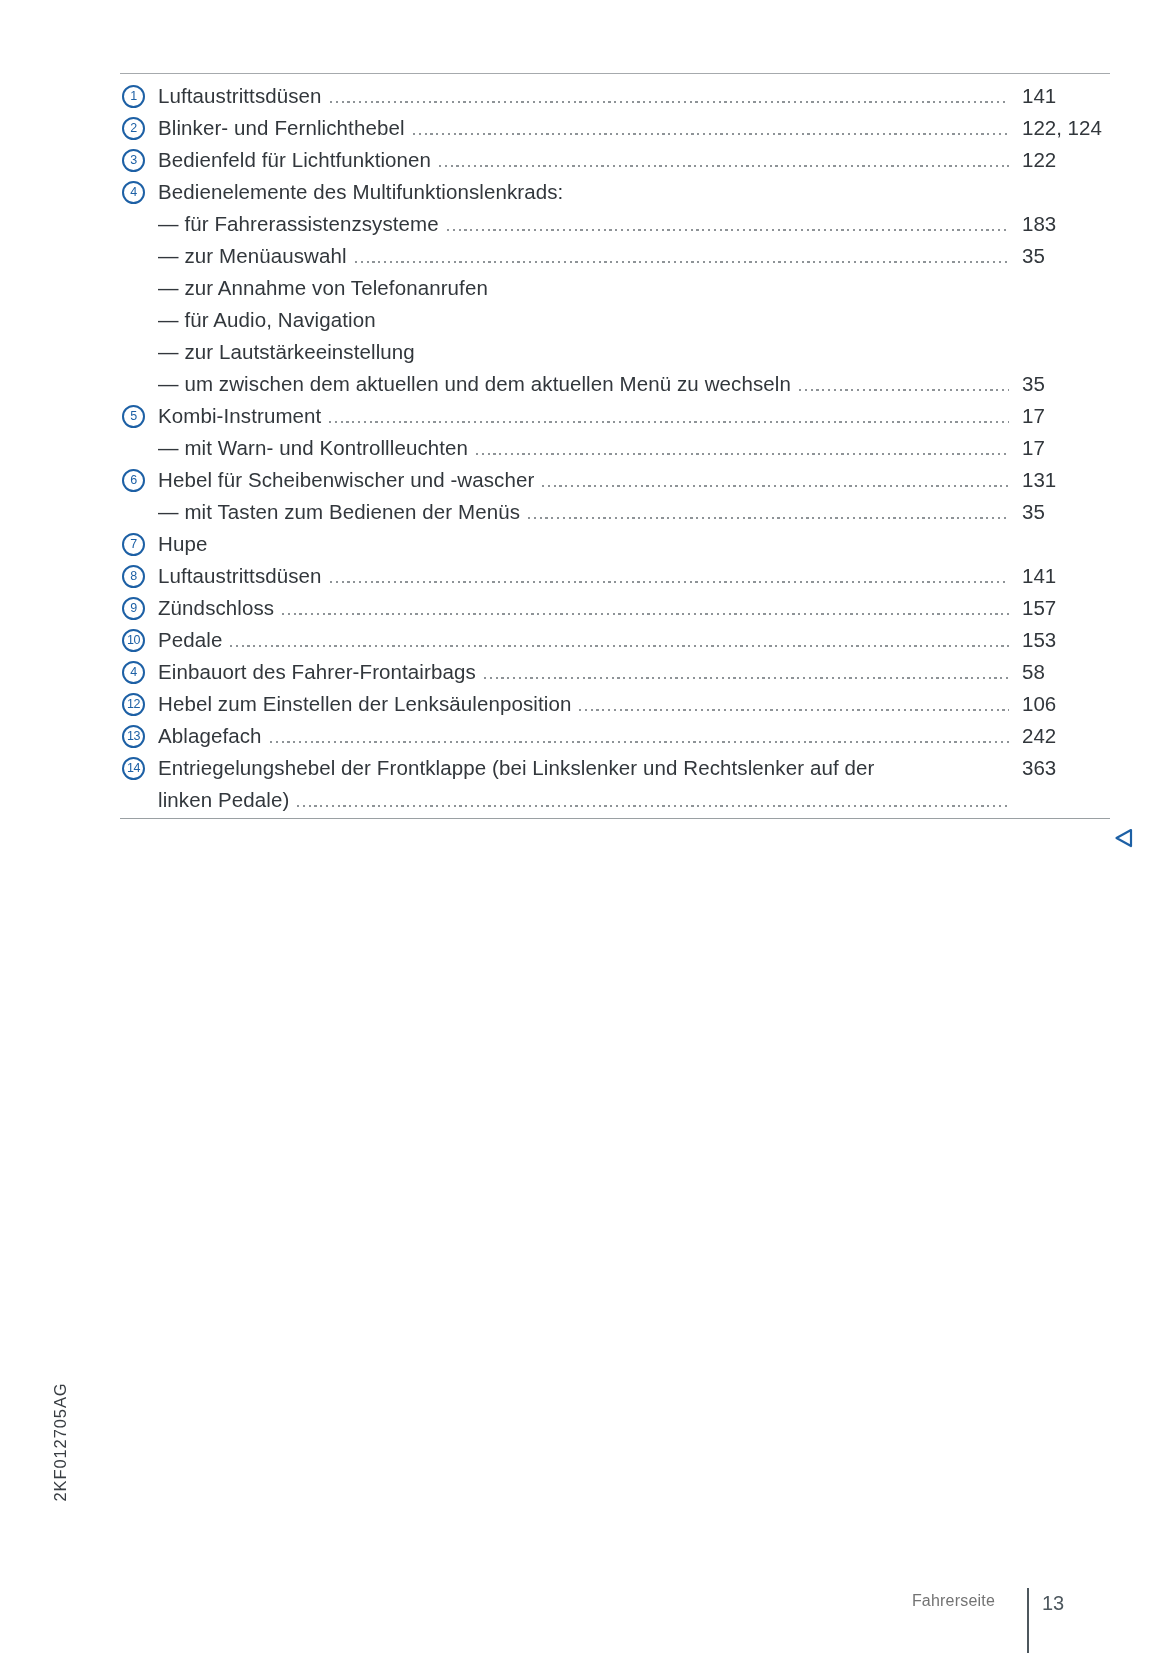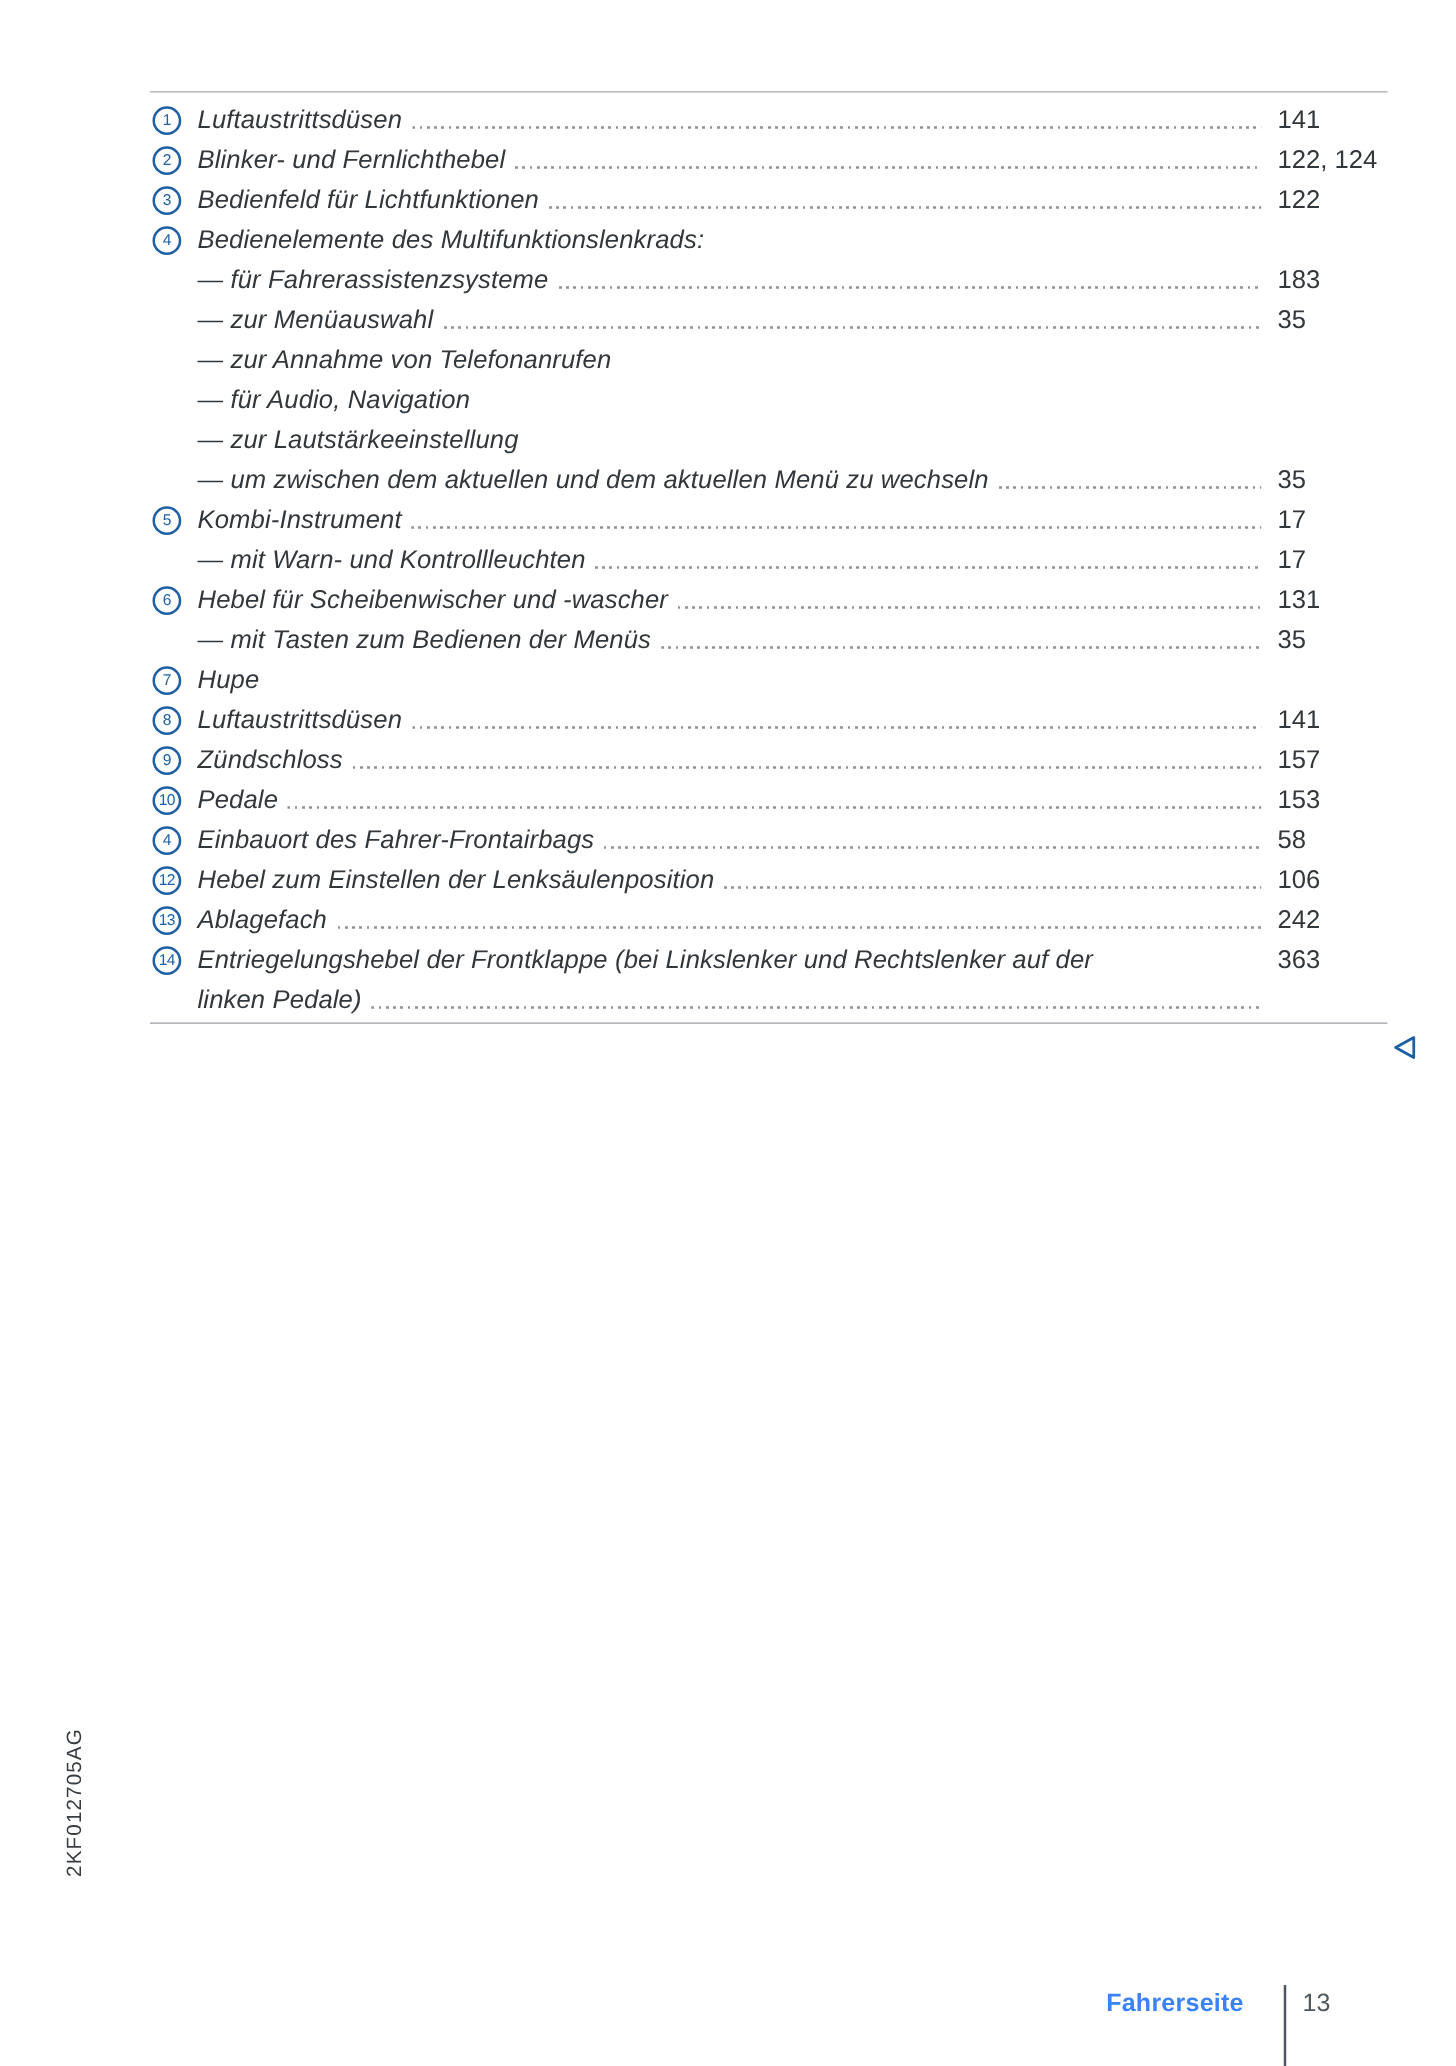--- a/index.html
+++ b/index.html
@@ -14,42 +14,42 @@
   .toc-toprule { border-top:1.5px solid #a6aaad; height:0; }
   .rows { padding-top:6px; }
   .row { display:flex; align-items:center; height:32px; font-size:20.5px; }
   .badge-slot { flex:none; width:38px; display:flex; align-items:center; }
   .badge {
     box-sizing:border-box; width:23px; height:23px; margin-left:2px;
     border:2px solid #1d60a5; border-radius:50%;
     color:#1d60a5; font-size:12.5px; letter-spacing:-0.4px;
     display:flex; align-items:center; justify-content:center;
   }
-  .label { white-space:nowrap; letter-spacing:0.1px;font-style:italic; }
+  .label { white-space:nowrap; letter-spacing:0.1px; }
   .leader {
     flex:1 1 auto; height:2.2px; align-self:flex-start;
     margin:21px 13px 0 8px;
     background-image:repeating-linear-gradient(to right,#8e9397 0 2.2px, transparent 2.2px 5.8px);
   }
   .spacer { flex:1 1 auto; }
   .pagenum { flex:none; min-width:88px; text-align:left; }
   .toc-bottomrule { border-top:1.5px solid #9aa0a3; height:0; margin-top:2px; }
 
   
   .end-marker { position:absolute; left:1112px; top:828px; width:22px; height:20px; }
 
   
   .side-code {
     position:absolute; left:60px; top:1442px;
     transform:translate(-50%,-50%) rotate(-90deg);
     font-size:16.5px; letter-spacing:0.9px; color:#383d42; white-space:nowrap;
   }
 
   
-  .footer-label { position:absolute; right:170px; top:1592px; font-size:20px; color:#3b82f6; letter-spacing:0.2px;font-weight:bold; }
+  .footer-label { position:absolute; right:170px; top:1592px; font-size:16px; color:#737373; letter-spacing:0.2px; }
   .footer-bar { position:absolute; left:1027px; top:1588px; width:2px; height:65px; background:#4d575d; }
   .footer-page { position:absolute; left:1042px; top:1592px; font-size:20px; color:#4d575d; }
 </style>
 </head>
 <body>
 
 <div class="page">
 
   <div class="toc">
     <div class="toc-toprule"></div>

